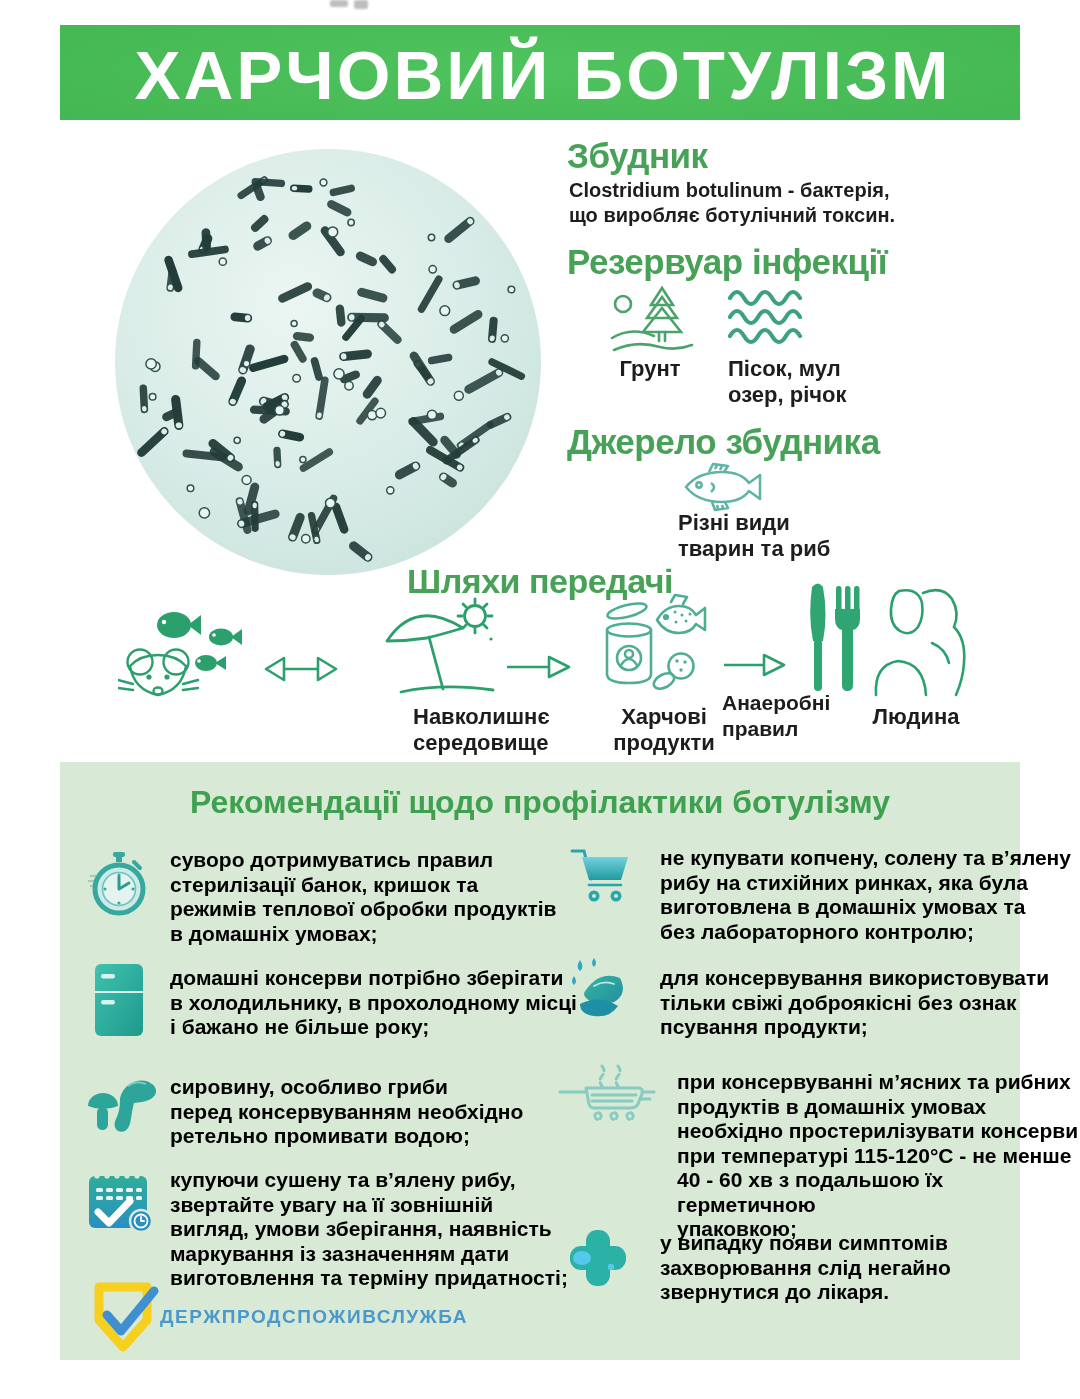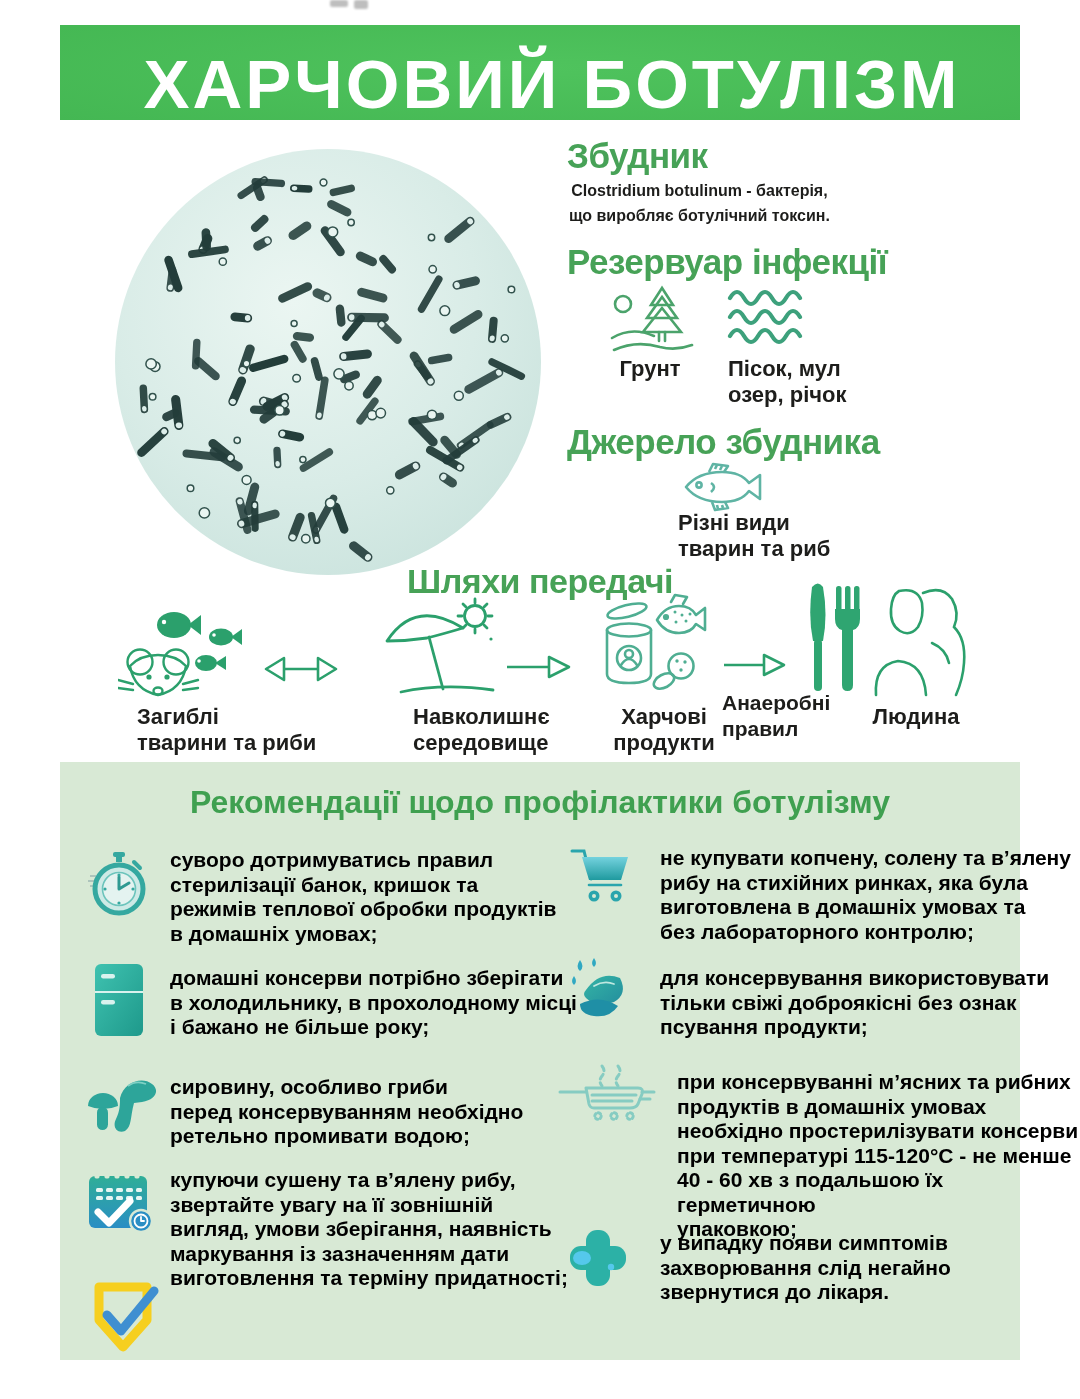--- a/index.html
+++ b/index.html
@@ -1,25 +1,25 @@
 <!DOCTYPE html>
 <html lang="uk"><head>
 <meta charset="utf-8">
 <style>
   html,body{margin:0;padding:0;background:#ffffff;}
   .page{position:relative;width:1080px;height:1399px;background:#ffffff;overflow:hidden;
         font-family:"Liberation Sans", sans-serif;}
   .abs{position:absolute;}
   .banner{left:60px;top:25px;width:960px;height:95px;
           background:radial-gradient(130% 170% at 50% 45%, #4fc35d 0%, #43b652 55%, #32a242 100%);}
-  .banner h1{margin:12px;width:100%;text-align:center;color:#ffffff;font-size:69px;font-weight:700;
+  .banner h1{margin:3px;width:100%;text-align:center;color:#ffffff;font-size:69px;font-weight:700;
              letter-spacing:3px;line-height:95px;}
   .heading{font-weight:700;color:#47a257;font-size:35px;letter-spacing:-0.5px;}
   .heading.small{font-size:34px;}
-  .body-text{font-weight:700;color:#1d1d1b;font-size:16px;line-height:25px;white-space:pre-line;text-align:center;}
+  .body-text{font-weight:700;color:#1d1d1b;font-size:20px;line-height:25px;white-space:pre-line;}
   .label{font-weight:700;color:#1d1d1b;font-size:22px;line-height:26px;white-space:pre-line;}
   .center{text-align:center;}
   .rec-panel{left:60px;top:762px;width:960px;height:598px;background:#d8e9d5;}
   .rec-heading{left:60px;top:784px;width:960px;text-align:center;font-weight:700;color:#3fa050;font-size:32px;}
   .rec-text{font-weight:700;color:#000000;font-size:21px;line-height:24.5px;white-space:pre-line;}
   .logo-text{font-weight:700;color:#4a99cc;font-size:19px;letter-spacing:1.5px;}
   .artifact{background:#8a8a8a;opacity:.55;border-radius:2px;filter:blur(1px);}
   svg{display:block;}
 </style>
 </head>
@@ -490,22 +490,20 @@
       </g>
       <g fill="none" stroke="#2ba06c" stroke-width="2.6" stroke-linecap="round">
         <path d="M93,8 Q112,4 116,20 Q118,34 112,44 Q104,54 94,48 Q84,42 85,26 Q86,12 93,8 Z"></path>
         <path d="M70,112 Q68,82 92,78 Q118,80 120,112"></path>
         <path d="M117,10 Q136,2 146,16 Q154,30 148,44 Q160,56 158,80 Q157,96 150,112"></path>
         <path d="M126,60 Q140,66 143,80"></path>
       </g>
     </svg>
   </div>
 
-  <div class="abs label" style="left:137px;top:704px;">Загиблі
-тварини та риби</div>
   <div class="abs label" style="left:373px;top:704px;margin-left:40px;">Навколишнє
 середовище</div>
   <div class="abs label center" style="left:596px;top:704px;width:136px;">Харчові
 продукти</div>
   <div class="abs label" style="left:722px;top:690px;font-size:21px;">Анаеробні
 правил</div>
   <div class="abs label center" style="left:856px;top:704px;width:120px;">Людина</div>
 
   <div class="abs rec-panel"></div>
   <div class="abs rec-heading">Рекомендації щодо профілактики ботулізму</div>
@@ -681,14 +679,15 @@
   <div class="abs rec-text" style="left:660px;top:1231px;">у випадку появи симптомів
 захворювання слід негайно
 звернутися до лікаря.</div>
 
   <div class="abs" style="left:90px;top:1280px;">
     <svg width="70" height="76" viewBox="0 0 70 76">
       <path d="M9,7 H57 V40 L33,67 L9,40 Z" fill="none" stroke="#f6cf1f" stroke-width="9" stroke-linejoin="round"></path>
       <path d="M17,35 L31,51 L64,11" fill="none" stroke="#3f8fd1" stroke-width="9" stroke-linecap="round" stroke-linejoin="round"></path>
     </svg>
   </div>
+  <div class="abs logo-text" style="left:160px;top:1306px;">ДЕРЖПРОДСПОЖИВСЛУЖБА</div>
 
 </div>
 
 </body></html>

